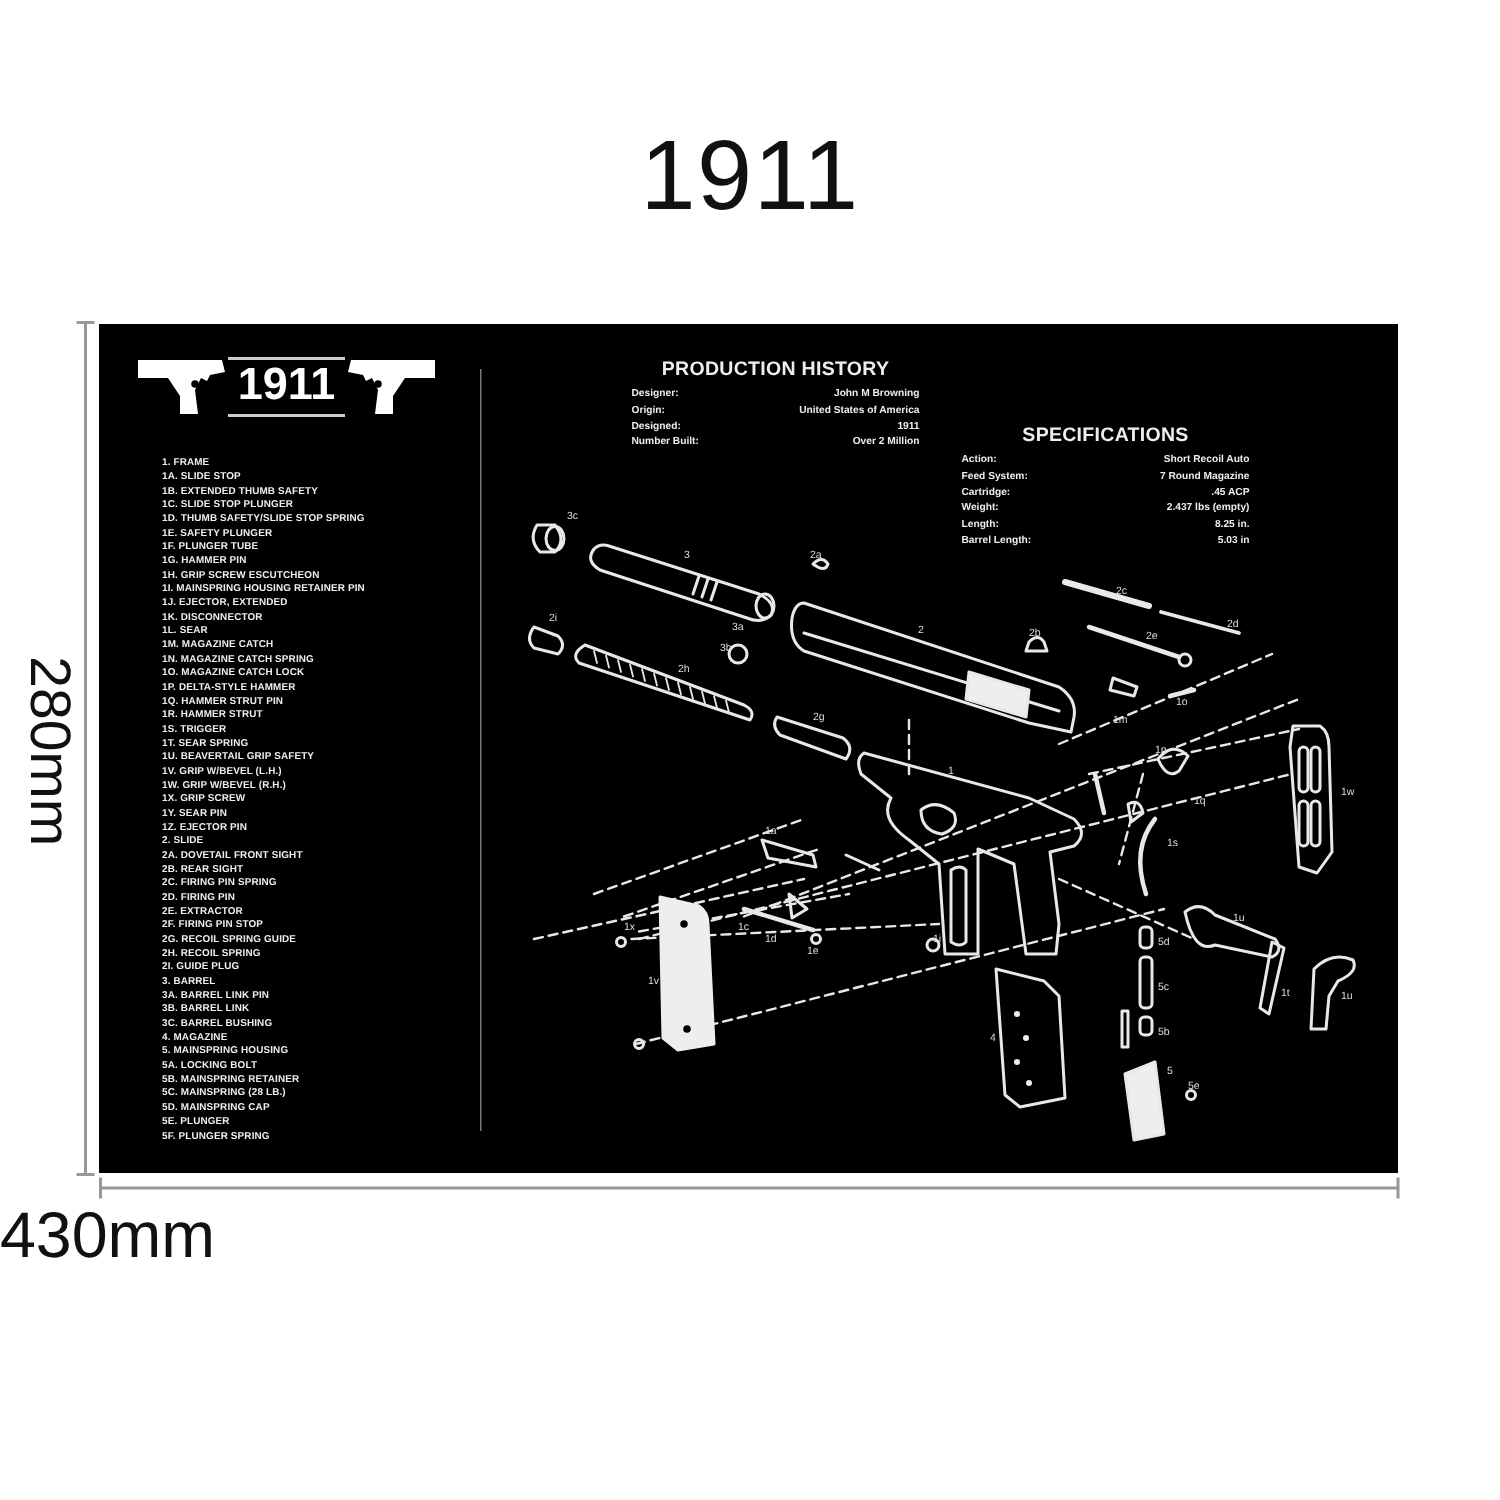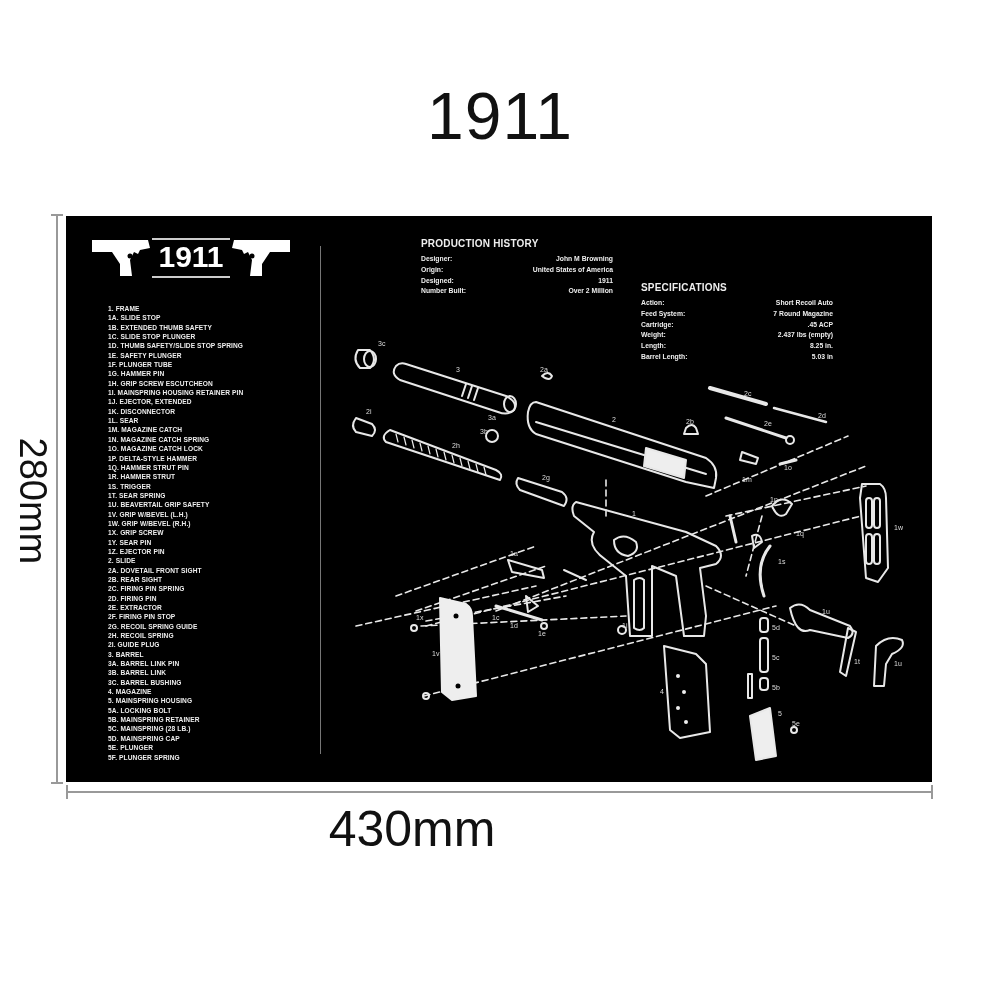--- a/index.html
+++ b/index.html
@@ -6,33 +6,33 @@
   body { width:1000px; height:1000px; position:relative; overflow:hidden; font-family:"Liberation Sans", sans-serif; }
   .title { position:absolute; left:0; width:1000px; top:78px; text-align:center; font-size:66px; color:#111; font-family:"Liberation Sans", sans-serif; font-weight:normal; letter-spacing:1px; }
   .mat { position:absolute; left:66px; top:216px; width:866px; height:566px; background:#000; }
   .dim-v { position:absolute; left:56px; top:214px; width:2px; height:570px; background:#999; }
   .dim-v-tick-top, .dim-v-tick-bot { position:absolute; left:51px; width:12px; height:2px; background:#999; }
   .dim-v-tick-top { top:214px; } .dim-v-tick-bot { top:782px; }
   .dim-v-label { position:absolute; left:-28px; top:476px; transform:rotate(90deg); transform-origin:center; font-size:38px; color:#111; width:120px; text-align:center; }
   .dim-h { position:absolute; left:66px; top:791px; width:866px; height:2px; background:#999; }
   .dim-h-tick-l, .dim-h-tick-r { position:absolute; top:785px; width:2px; height:14px; background:#999; }
   .dim-h-tick-l { left:66px; } .dim-h-tick-r { left:931px; }
-  .dim-h-label { position:absolute; left:0; width:824px; top:800px; text-align:center; font-size:50px; color:#111; }
+  .dim-h-label { position:absolute; left:0; width:824px; top:800px; font-size:43px; color:#111; }
 
   .logo { position:absolute; left:90px; top:236px; width:202px; height:44px; }
   .logo-text { position:absolute; left:60px; top:4px; width:82px; text-align:center; color:#fff; font-weight:bold; font-size:30px; font-family:"Liberation Sans Narrow","Liberation Sans", sans-serif; line-height:34px; }
   .logo-bar { position:absolute; left:62px; width:78px; height:2px; background:#ccc; }
 
   .parts { position:absolute; left:108px; top:304px; color:#eee; font-size:6.6px; font-weight:bold; line-height:9.35px; font-family:"Liberation Sans", sans-serif; letter-spacing:0.1px; }
   .parts div { white-space:nowrap; }
 
   .divider { position:absolute; left:320px; top:246px; width:1px; height:508px; background:#777; }
 
   .info { position:absolute; color:#eee; font-size:6.8px; font-weight:bold; }
-  .info .hdr { font-size:10px; margin-bottom:5px; letter-spacing:0.2px; }
+  .info .hdr { font-size:13px; margin-bottom:5px; letter-spacing:0.2px;text-align:center; }
   .info .row { display:flex; justify-content:space-between; height:10.8px; line-height:10.8px; }
   .prod { left:421px; top:238px; width:192px; }
   .spec { left:641px; top:238px; width:192px;margin-top:44px; }
 
   svg.diagram { position:absolute; left:66px; top:216px; }
 </style>
 </head>
 <body>
 
 <div class="title">1911</div>

